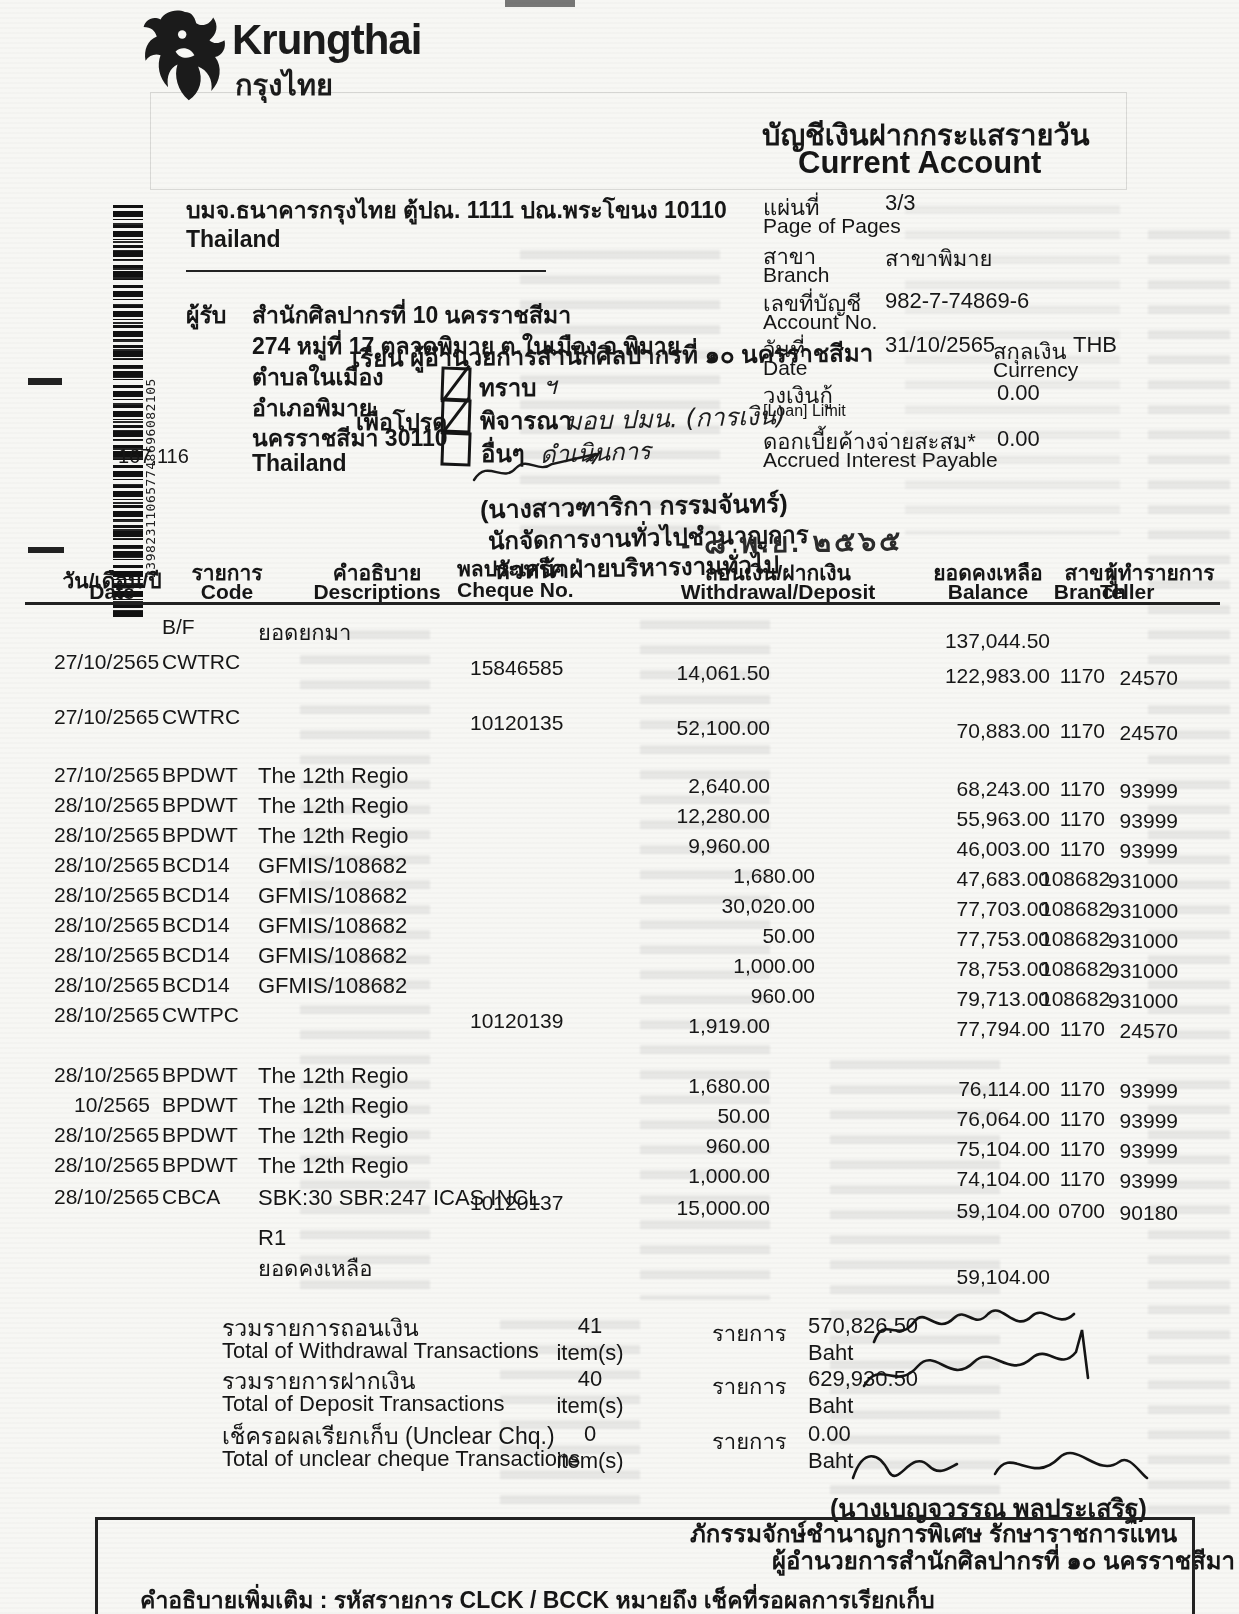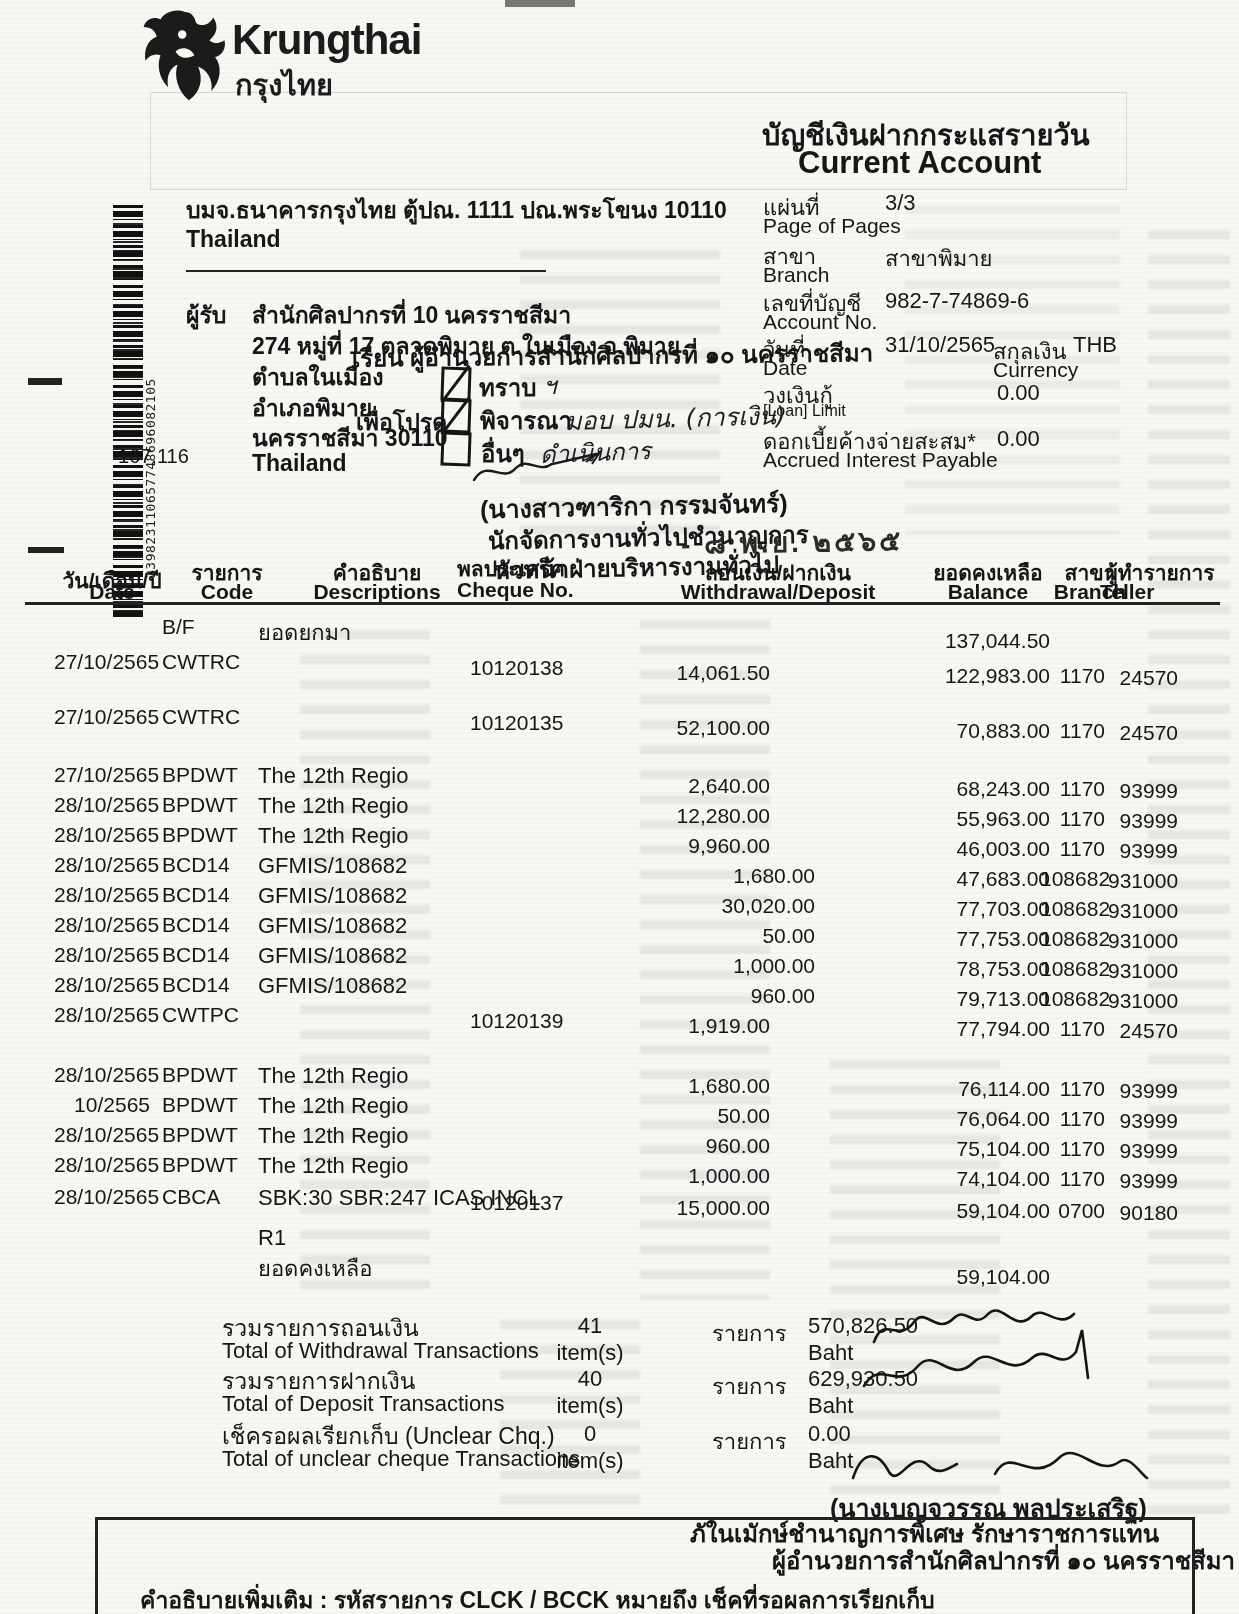--- a/index.html
+++ b/index.html
@@ -175,21 +175,21 @@
         <span class="cell amt"></span>
         <span class="cell c-bal">137,044.50</span>
         <span class="cell c-br"></span>
         <span class="cell c-tel"></span>
       </div>
       <div class="trow" style="top: 650px;">
         <span class="cell c-date">27/10/2565</span>
         <span class="cell c-code">CWTRC</span>
         <span class="cell c-desc"></span>
         <span class="cell c-desc2"></span>
-        <span class="cell c-chq">10120138</span>
+        <span class="cell c-chq">15846585</span>
         <span class="cell amt w">14,061.50</span>
         <span class="cell c-bal">122,983.00</span>
         <span class="cell c-br">1170</span>
         <span class="cell c-tel">24570</span>
       </div>
       <div class="trow" style="top: 705px;">
         <span class="cell c-date">27/10/2565</span>
         <span class="cell c-code">CWTRC</span>
         <span class="cell c-desc"></span>
         <span class="cell c-desc2"></span>
@@ -404,21 +404,21 @@
     </svg>
   </span>
   <span class="abs" style="left:845px;top:1438px;">
     <svg width="310" height="52" viewBox="0 0 310 52">
       <path d="M8 40 C18 10 34 14 44 34 C54 50 66 10 84 28 C94 38 104 30 112 26" stroke="#151515" stroke-width="2.6" fill="none" stroke-linecap="round"></path>
       <path d="M150 36 C166 6 186 48 214 20 C232 2 252 40 274 24 C284 16 294 34 302 40" stroke="#151515" stroke-width="2.6" fill="none" stroke-linecap="round"></path>
     </svg>
   </span>
 
   <span class="abs" style="left:830px;top:1488px;font-size:25px;font-weight:700;">(นางเบญจวรรณ พลประเสริฐ)</span>
-  <span class="abs" style="left:690px;top:1514px;font-size:24px;font-weight:700;">ภัในเมักษ์ชำนาญการพิเศษ  รักษาราชการแทน</span>
+  <span class="abs" style="left:690px;top:1514px;font-size:24px;font-weight:700;">ภักรรมจักษ์ชำนาญการพิเศษ  รักษาราชการแทน</span>
   <span class="abs" style="left:772px;top:1541px;font-size:24px;font-weight:700;">ผู้อำนวยการสำนักศิลปากรที่ ๑๐ นครราชสีมา</span>
 
   <div class="line" style="left:95px;top:1517px;width:1100px;height:2.5px;"></div>
   <div class="line" style="left:95px;top:1517px;width:2.5px;height:97px;"></div>
   <div class="line" style="left:1192px;top:1517px;width:2.5px;height:97px;"></div>
 
   <span class="abs" style="left:140px;top:1582px;font-size:23px;font-weight:700;">คำอธิบายเพิ่มเติม : รหัสรายการ CLCK / BCCK หมายถึง เช็คที่รอผลการเรียกเก็บ</span>
 
 </div>
 

